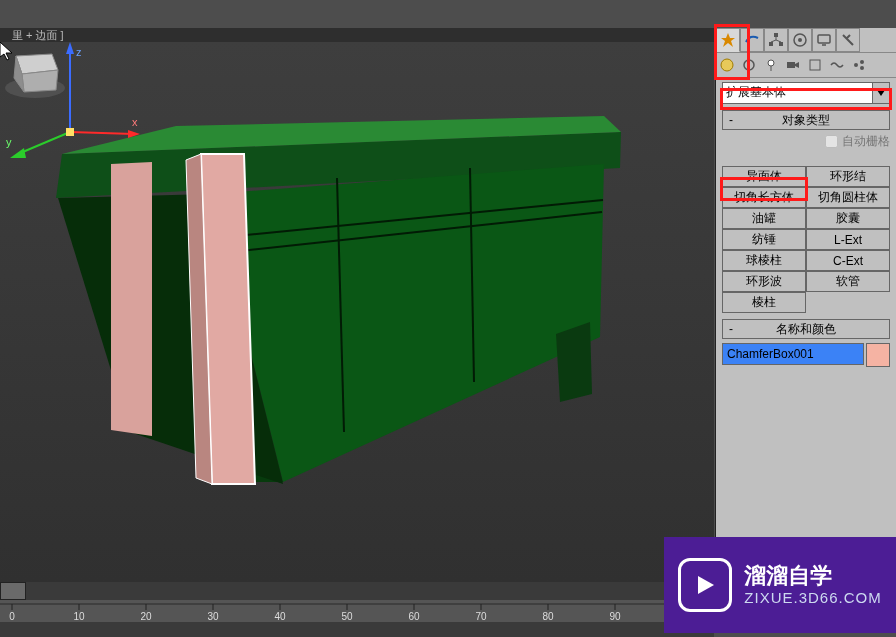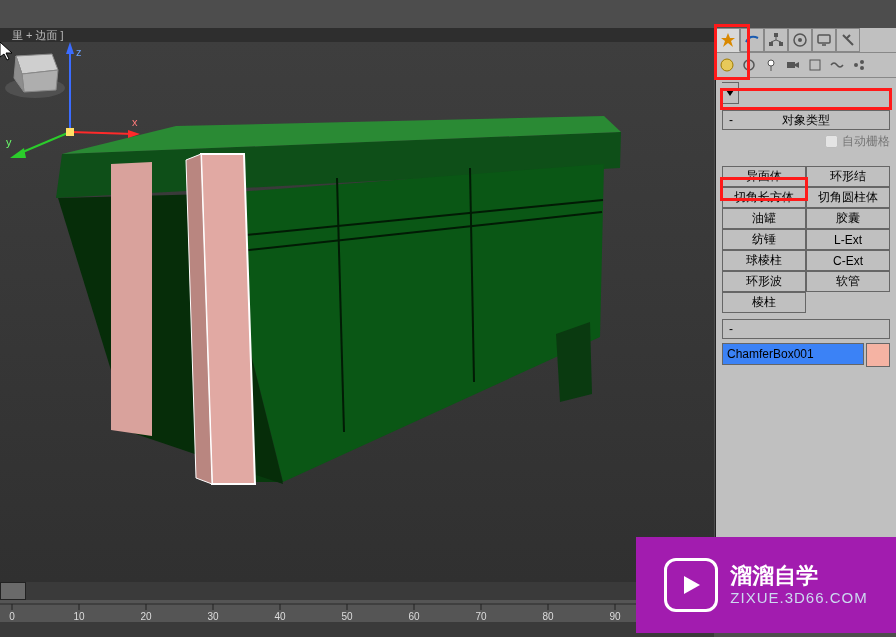--- a/index.html
+++ b/index.html
@@ -47,21 +47,21 @@
 
   
   .time{position:absolute;left:0;top:582px;width:714px;height:18px;background:#3a3a3a;display:flex;align-items:center}
   .time-handle{position:absolute;left:0;top:0;width:24px;height:16px;background:#6a6a6a;border:1px solid #222}
   .time-arrow{width:14px;height:16px;background:#555;border:1px solid #222;display:flex;align-items:center;justify-content:center;color:#ccc;font-size:10px}
   .ruler{position:absolute;left:0;top:600px;width:714px;height:22px;background:#555;display:flex}
   .ruler svg{position:absolute;left:0;top:0}
   .status{position:absolute;left:0;top:622px;width:714px;height:15px;background:#3a3a3a}
 
   
-  .wm{position:absolute;right:0;bottom:4px;width:260px;height:96px;background:#a21caf;display:flex;align-items:center;justify-content:center;color:#fff;font-size:22px;font-weight:bold}
+  .wm{position:absolute;right:0;bottom:4px;width:232px;height:96px;background:#4c1d95;display:flex;align-items:center;justify-content:center;color:#fff;font-size:22px;font-weight:bold}
   .wm-play{width:48px;height:48px;border:3px solid #fff;border-radius:12px;display:flex;align-items:center;justify-content:center;margin-right:12px}
   .wm-text{display:flex;flex-direction:column;line-height:1.2}
   .wm-sub{font-size:15px;font-weight:normal;letter-spacing:1px;color:#cdd9f0}
 </style>
 </head>
 <body>
 <div class="root">
 
 <div class="top-strip">里 + 边面 ]</div>
 
@@ -188,20 +188,21 @@
         </div>
     <div class="sub">
           <svg viewBox="0 0 16 16">
             <circle cx="5" cy="8" r="2" fill="#555"></circle>
             <circle cx="11" cy="5" r="2" fill="#555"></circle>
             <circle cx="11" cy="11" r="2" fill="#555"></circle>
           </svg>
         </div>
   </div>
   <div class="drop-row">
+    <div class="dropdown">扩展基本体</div>
     <div class="dd-arrow">
       <svg width="8" height="6">
             <polygon points="0,0 8,0 4,6" fill="#000"></polygon>
           </svg>
     </div>
   </div>
 
   <div class="rollout">
     <div class="roll-head">
       <span class="roll-minus">-</span>
@@ -225,20 +226,21 @@
       <div class="gbtn">环形波</div>
       <div class="gbtn">软管</div>
       <div class="gbtn">棱柱</div>
       <div class="gbtn" style="visibility:hidden"></div>
     </div>
   </div>
 
   <div class="rollout" style="margin-top:6px">
     <div class="roll-head">
       <span class="roll-minus">-</span>
+      <span class="roll-title">名称和颜色</span>
     </div>
     <div class="name-row">
       <div class="name-inp">ChamferBox001</div>
       <div class="swatch" id="swatch" style="background: rgb(245, 179, 163);"></div>
     </div>
   </div>
 </div>
 
 <div class="hi hi1"></div>
 <div class="hi hi2"></div>

